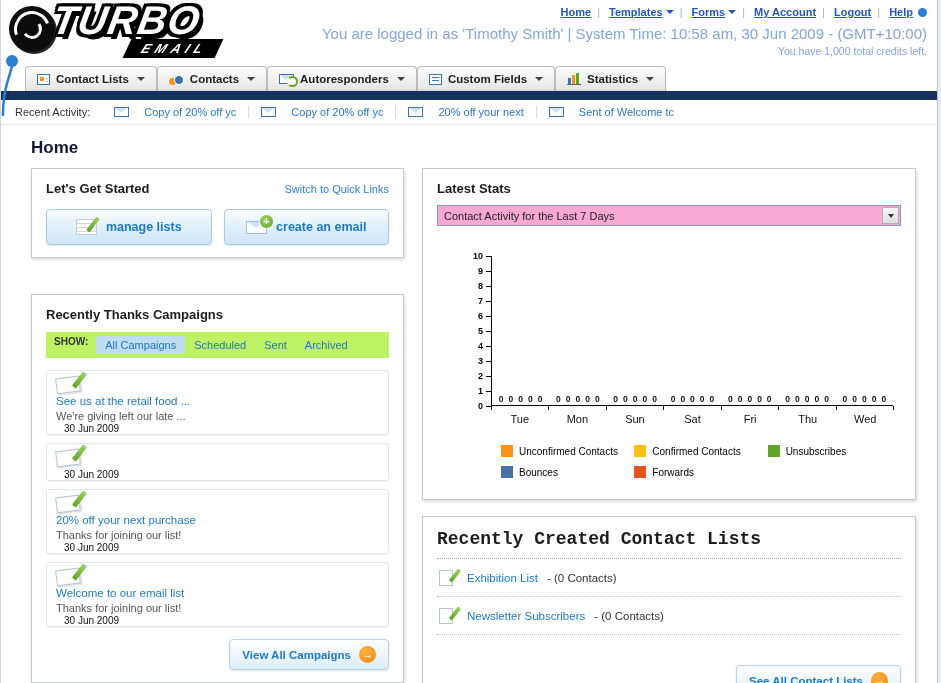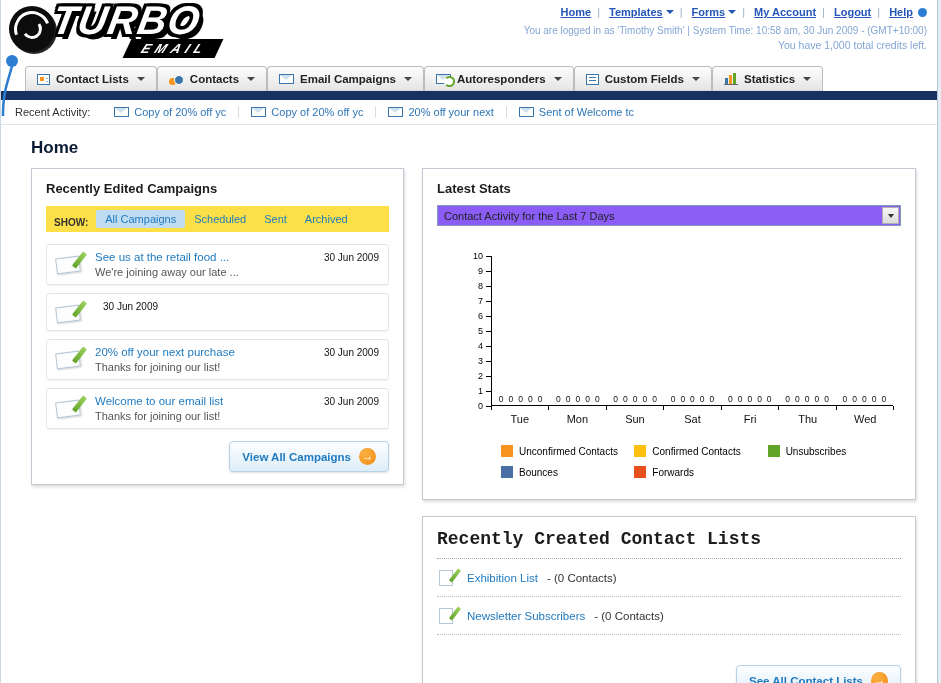--- a/index.html
+++ b/index.html
@@ -36,21 +36,21 @@
   }
   .pin-line { position:absolute; left:0px; top:52px; z-index:3; }
 
   .header-right { position:absolute; top:6px; right:10px; text-align:right; }
   .top-nav { font-size:11px; font-weight:bold; }
   .top-nav a { color:#2556b8; text-decoration:underline; cursor:pointer; }
   .nav-item { display:inline-flex; align-items:center; }
   .nav-item:not(:last-child)::after { content:"|"; color:#9db2cc; margin:0 6px; font-weight:normal; }
   .caret-sm { width:0; height:0; border-left:4px solid transparent; border-right:4px solid transparent; border-top:4px solid #2556b8; margin-left:3px; display:inline-block; }
   .help-dot { display:inline-block; width:9px; height:9px; border-radius:50%; background:#2d7dd2; margin-left:5px; }
-  .login-info { color:#84a6d4; font-size:10px; margin-top:7px; }
+  .login-info { color:#84a6d4; font-size:15px; margin-top:7px; }
   .credits { color:#84a6d4; font-size:10.5px; margin-top:3px; }
 
   
   .tabbar { display:flex; align-items:flex-end; padding:4px 0 0 24px; border-bottom:9px solid #18325f; }
   .tab {
     display:flex; align-items:center; gap:6px;
     background:linear-gradient(#fdfdfd,#e4e4e4); border:1px solid #bcbcbc; border-bottom:none;
     border-radius:4px 4px 0 0; padding:6px 11px; font-size:11.5px; font-weight:bold; color:#222; cursor:pointer;
     box-shadow:0 -1px 1px rgba(0,0,0,.04) inset;
   }
@@ -72,21 +72,21 @@
   .ic-fields::after { content:""; position:absolute; left:2px; top:2px; right:2px; bottom:2px; background:repeating-linear-gradient(#3a76ad 0 1px, transparent 1px 3px); }
   .ic-stats { width:14px; height:12px; border-bottom:1px solid #666;
     background:
       linear-gradient(#3a76ad,#3a76ad) left 1px bottom 0/3px 6px no-repeat,
       linear-gradient(#f7941d,#f7941d) left 5px bottom 0/3px 9px no-repeat,
       linear-gradient(#61a427,#61a427) left 9px bottom 0/3px 12px no-repeat; }
 
   
   .activity-bar { display:flex; align-items:center; padding:6px 14px; border-bottom:1px solid #e2e6ea; }
   .activity-label { color:#333; margin-right:12px; }
-  .activity-item { display:flex; align-items:center; gap:5px; color:#2e76b8; padding:0 12px; border-right:1px solid #d4dde5; cursor:pointer; }
+  .activity-item { display:flex; align-items:center; gap:15px; color:#2e76b8; padding:0 12px; border-right:1px solid #d4dde5; cursor:pointer; }
   .activity-item:last-child { border-right:none; }
 
   
   .page-title { font-size:17px; font-weight:bold; color:#0b1b33; margin:13px 0 10px 30px; }
   .content { display:flex; align-items:flex-start; gap:18px; padding:0 28px 22px 30px; }
   .col-left { width:373px; flex:none; }
   .col-right { flex:1; }
 
   .panel { background:#fff; border:1px solid #c2cbd4; box-shadow:1px 2px 3px rgba(0,0,0,.14); padding:12px 14px; }
   .panel-title { font-size:13px; font-weight:bold; color:#1c1c1c; }
@@ -104,49 +104,49 @@
     box-shadow:0 1px 2px rgba(0,0,0,.1);
   }
   .ic-managelists { width:21px; height:16px; background:repeating-linear-gradient(#fff 0 3px,#cfd8df 3px 4px); border:1px solid #c3ccd4; }
   .ic-managelists::after { content:""; position:absolute; right:1px; top:-4px; width:4px; height:17px; background:linear-gradient(#9ed161,#61a427); transform:rotate(38deg); border-radius:1px; }
   .ic-createemail { width:21px; height:13px; background:#fff; border:1px solid #9dbfda; }
   .ic-createemail::before { content:""; position:absolute; left:0; top:0; width:0; height:0; border-left:9.5px solid transparent; border-right:9.5px solid transparent; border-top:6px solid #d3e4f2; }
   .ic-createemail::after { content:"+"; position:absolute; right:-8px; top:-8px; width:13px; height:13px; background:radial-gradient(circle at 35% 30%, #9ed161, #5ea42c); color:#fff; border:1px solid #fff; border-radius:50%; font-size:11px; line-height:12px; text-align:center; font-weight:bold; }
 
   
   .panel-camp { margin-bottom:20px; }
-  .filter-bar { display:flex; align-items:flex-end; background:#fde047; padding:4px 8px; margin:10px 0 12px; }
+  .filter-bar { display:flex; align-items:flex-start; background:#bef264; padding:4px 8px; margin:10px 0 12px; }
   .show-label { font-weight:bold; font-size:10px; color:#333; margin-right:8px; }
   .filter { color:#1f7ac0; padding:3px 9px; cursor:pointer; font-size:11px; }
   .filter.active { background:#bfdcf2; border-radius:2px; }
-  .camp-item { display:flex; align-items:flex-start; border:1px solid #dde7f0; border-radius:3px; padding:6px 9px; margin-bottom:8px; box-shadow:0 1px 1px rgba(0,0,0,.05); }
+  .camp-item { display:flex; align-items:flex-start; border:1px solid #dde7f0; border-radius:3px; padding:0 9px; margin-bottom:8px; box-shadow:0 1px 1px rgba(0,0,0,.05);flex-direction:column; }
   .ic-campaign { width:30px; height:24px; margin-right:9px; }
   .ic-campaign::before { content:""; position:absolute; left:0; bottom:2px; width:22px; height:14px; background:#fdfdfd; border:1px solid #b7c6d3; transform:rotate(-7deg); box-shadow:1px 1px 2px rgba(0,0,0,.18); }
   .ic-campaign::after { content:""; position:absolute; right:4px; top:0; width:5px; height:18px; background:linear-gradient(#9ed161,#61a427); transform:rotate(38deg); border-radius:1px; }
   .camp-text { flex:1; }
   .camp-title { color:#1f7ac0; font-size:11.5px; cursor:pointer; display:block; }
   .camp-sub { color:#555; margin-top:3px; display:block; }
   .camp-date { font-size:10px; color:#111; margin-left:8px; white-space:nowrap; margin-top:1px; }
   .panel-footer { text-align:right; margin-top:12px; }
   .action-btn {
     display:inline-flex; align-items:center; gap:8px;
     background:linear-gradient(#fdfeff,#dcedf8); border:1px solid #b5d2e6; border-radius:4px;
     padding:6px 12px; color:#1f7ac0; font-weight:bold; font-size:11.5px; cursor:pointer;
     box-shadow:0 1px 2px rgba(0,0,0,.12);
   }
   .arrow-circle { width:17px; height:17px; border-radius:50%; background:radial-gradient(circle at 35% 30%, #fbb040, #f08a15); color:#fff; font-size:12px; line-height:17px; text-align:center; font-weight:bold; flex:none; }
 
   
   .panel-stats { margin-bottom:16px; }
-  .stats-select { margin-top:9px; border:1px solid #7f9db9; height:21px; display:flex; align-items:center; justify-content:space-between; padding-left:6px; background:#8b5cf6; cursor:pointer; }
+  .stats-select { margin-top:9px; border:1px solid #7f9db9; height:21px; display:flex; align-items:center; justify-content:space-between; padding-left:6px; background:#f9a8d4; cursor:pointer; }
   .select-arrow-box { width:17px; height:17px; margin-right:1px; background:linear-gradient(#f6f6f6,#dcdcdc); border:1px solid #b0b0b0; display:flex; align-items:center; justify-content:center; }
   .select-arrow-box::after { content:""; width:0; height:0; border-left:3.5px solid transparent; border-right:3.5px solid transparent; border-top:4px solid #333; }
 
   .chart-wrap { margin:30px 0 0 24px; }
-  .chart { display:flex; }
+  .chart { display:flex;font-weight:bold; }
   .y-axis { position:relative; width:30px; height:150px; flex:none; }
   .y-axis .yl { position:absolute; right:8px; transform:translateY(-50%); font-size:9px; color:#000; }
   .y-axis .yt { position:absolute; right:0; width:5px; height:1px; background:#000; }
   .plot { position:relative; width:402px; height:150px; border-left:1px solid #000; border-bottom:1px solid #000; display:flex; }
   .group { flex:1; position:relative; }
   .zeros { position:absolute; bottom:1px; left:0; right:0; display:flex; justify-content:center; gap:5px; font-size:8.5px; color:#111; }
   .x-ticks { display:flex; margin-left:30px; width:403px; height:4px; }
   .x-ticks .xt { flex:1; border-left:1px solid #000; }
   .x-ticks .xt:last-child { border-right:1px solid #000; }
   .x-labels { display:flex; margin-left:30px; width:403px; margin-top:3px; }
@@ -211,25 +211,20 @@
 
   <div class="tabbar">
     <div class="tab">
       <span class="icon ic-clists"></span>
       <span>Contact Lists</span>
       <span class="caret-dn"></span>
     </div>
     <div class="tab">
       <span class="icon ic-contacts"></span>
       <span>Contacts</span>
-      <span class="caret-dn"></span>
-    </div>
-    <div class="tab">
-      <span class="icon ic-env"></span>
-      <span>Email Campaigns</span>
       <span class="caret-dn"></span>
     </div>
     <div class="tab">
       <span class="icon ic-auto"></span>
       <span>Autoresponders</span>
       <span class="caret-dn"></span>
     </div>
     <div class="tab">
       <span class="icon ic-fields"></span>
       <span>Custom Fields</span>
@@ -261,36 +256,52 @@
       <span>Sent of Welcome tc</span>
     </span>
   </div>
 
   <h1 class="page-title">Home</h1>
 
   <div class="content">
 
     <div class="col-left">
 
+      <div class="panel panel-gs">
+        <div class="gs-head">
+          <span class="panel-title">Let's Get Started</span>
+          <a class="link">Switch to Quick Links</a>
+        </div>
+        <div class="gs-buttons">
+          <button class="big-btn">
+            <span class="icon ic-managelists"></span>
+            <span>manage lists</span>
+          </button>
+          <button class="big-btn">
+            <span class="icon ic-createemail"></span>
+            <span>create an email</span>
+          </button>
+        </div>
+      </div>
 
       <div class="panel panel-camp">
-        <span class="panel-title">Recently Edited Campaigns</span>
+        <span class="panel-title">Recently Thanks Campaigns</span>
         <div class="filter-bar">
           <span class="show-label">SHOW:</span>
           <span class="filter active">All Campaigns</span>
           <span class="filter">Scheduled</span>
           <span class="filter">Sent</span>
           <span class="filter">Archived</span>
         </div>
 
         <div class="camp-item">
           <span class="icon ic-campaign"></span>
           <span class="camp-text">
             <a class="camp-title">See us at the retail food ...</a>
-            <span class="camp-sub">We're joining away our late ...</span>
+            <span class="camp-sub">We're giving left our late ...</span>
           </span>
           <span class="camp-date">30 Jun 2009</span>
         </div>
         <div class="camp-item">
           <span class="icon ic-campaign"></span>
           <span class="camp-date">30 Jun 2009</span>
         </div>
         <div class="camp-item">
           <span class="icon ic-campaign"></span>
           <span class="camp-text">

